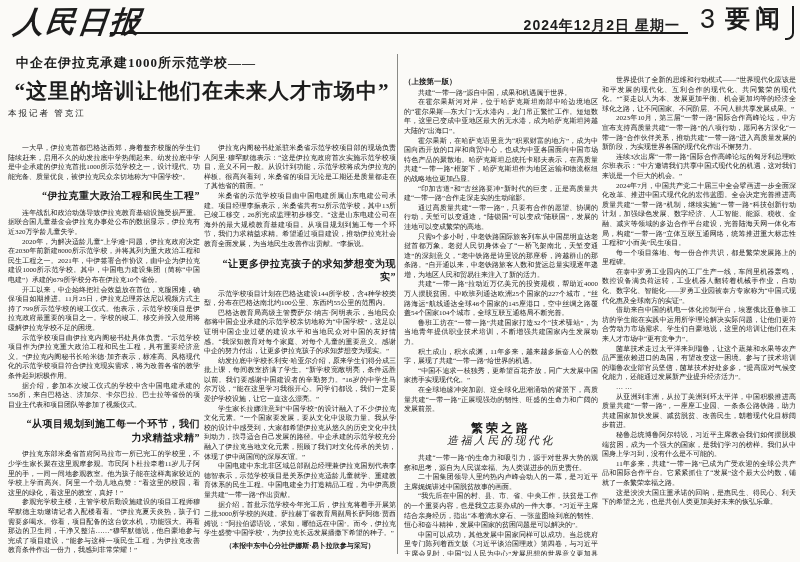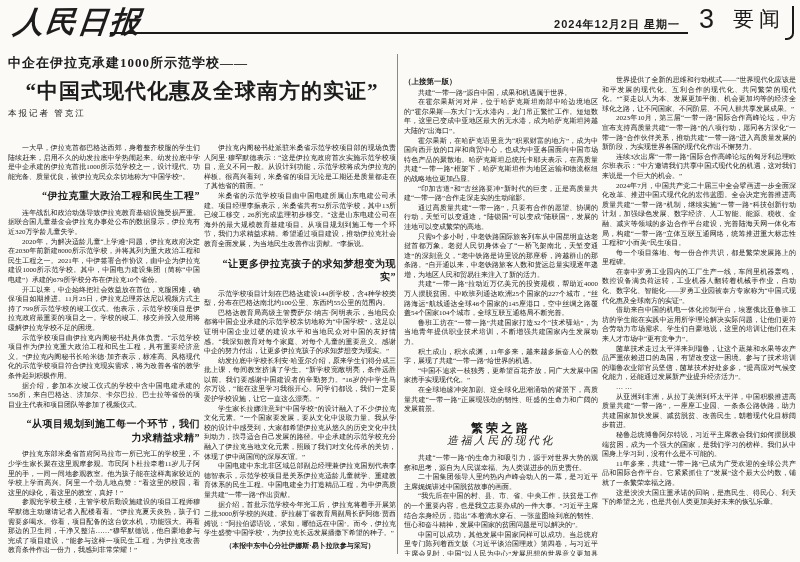--- a/index.html
+++ b/index.html
@@ -2,30 +2,30 @@
 <html><head>
 <meta charset="utf-8">
 <style>
   html,body{margin:0;padding:0;background:#e8e8e6;}
   .page{position:relative;width:800px;height:562px;margin:0 auto;background:#fbfaf7;overflow:hidden;
         font-family:"Liberation Serif","DejaVu Serif",serif;color:#1c1c1c;}
   
   .mast-title{position:absolute;left:14px;top:2px;font-size:30px;font-weight:900;font-style:italic;
               letter-spacing:2px;transform:skewX(-6deg);}
   .mast-rule{position:absolute;left:110px;top:32px;width:578px;height:2px;background:#1a1a1a;}
-  .mast-date{position:absolute;right:120px;top:17px;font-size:11px;font-weight:bold;letter-spacing:1px;
+  .mast-date{position:absolute;right:120px;top:17px;font-size:14px;font-weight:bold;letter-spacing:1px;
              font-family:"Liberation Sans","DejaVu Sans",sans-serif;}
   .mast-pagebox{position:absolute;right:6px;top:4px;display:flex;align-items:flex-start;}
   .mast-pagenum{font-size:27px;line-height:30px;font-family:"Liberation Sans","DejaVu Sans",sans-serif;}
-  .mast-section{font-size:21px;line-height:30px;font-weight:normal;letter-spacing:5px;margin-left:19px;}
+  .mast-section{font-size:25px;line-height:30px;font-weight:bold;letter-spacing:5px;margin-left:10px;}
   .mast-corner{width:7px;height:32px;margin-top:2px;border-right:2px solid #1a1a1a;
                border-bottom:2px solid #1a1a1a;border-bottom-right-radius:7px;}
   
   .article-left{position:absolute;left:8px;top:50px;width:388px;height:506px;overflow:hidden;}
-  .a1-kicker{font-size:13px;font-weight:bold;letter-spacing:1px;margin:4px 0 2px 0;}
+  .a1-kicker{font-size:13px;font-weight:bold;letter-spacing:1px;margin:4px 0 2px 8px;}
   .a1-headline{font-size:21px;font-weight:900;text-align:center;letter-spacing:1px;margin:6px 0 4px 0;line-height:26px;}
   .a1-byline{font-size:8.5px;text-align:left;letter-spacing:2px;margin:4px 0 10px 0;}
   
   .article-right{position:absolute;left:404px;top:52px;width:392px;height:504px;overflow:hidden;}
   .vrule{position:absolute;left:397px;top:54px;width:1px;height:500px;background:#8a8a86;}
   
   .cols{display:flex;gap:4px;margin-top:24px;}
   .col{flex:1 1 0;height:418px;overflow:hidden;}
   .article-right .col{height:504px;}
   .blk{margin:0;font-size:7px;line-height:9.6px;text-align:justify;text-justify:inter-ideograph;}
@@ -47,21 +47,21 @@
   <div class="mast-rule"></div>
   <div class="mast-date">2024年12月2日 星期一</div>
   <div class="mast-pagebox">
     <span class="mast-pagenum">3</span>
     <span class="mast-section">要闻</span>
     <span class="mast-corner"></span>
   </div>
 
   <section class="article-left">
     <div class="a1-kicker">中企在伊拉克承建1000所示范学校——</div>
-    <h1 class="a1-headline">“中国式现代化惠及全球南方的实证”</h1>
+    <h1 class="a1-headline">“这里的培训让他们在未来人才市场中”</h1>
     <div class="a1-byline">本报记者 管克江</div>
     <div class="cols">
       <div class="col">
           <p class="blk p">一大早，伊拉克首都巴格达西郊，身着整齐校服的学生们陆续赶来，启用不久的幼发拉底中学热闹起来。幼发拉底中学是中企承建的伊拉克首批1000所示范学校之一，设计现代、功能完备、质量优良，被伊拉克民众亲切地称为“中国学校”。</p>
           <p class="blk subhead">“伊拉克重大政治工程和民生工程”</p>
           <p class="blk p">连年战乱和政治动荡导致伊拉克教育基础设施受损严重。据联合国儿童基金会伊拉克办事处公布的数据显示，伊拉克有近320万学龄儿童失学。</p>
           <p class="blk p">2020年，为解决适龄儿童“上学难”问题，伊拉克政府决定在2030年前新建8000所示范学校，并将其列为重大政治工程和民生工程之一。2021年，中伊签署合作协议，由中企为伊拉克建设1000所示范学校。其中，中国电力建设集团（简称“中国电建”）承建的679所学校分布在伊拉克10个省份。</p>
           <p class="blk p">开工以来，中企始终把社会效益放在首位，克服困难，确保项目如期推进。11月25日，伊拉克总理苏达尼以视频方式主持了799所示范学校的竣工仪式。他表示，示范学校项目是伊拉克政府最重要的项目之一。学校的竣工、移交并投入使用将缓解伊拉克学校不足的困境。</p>
           <p class="blk p">示范学校项目由伊拉克内阁秘书处具体负责。“示范学校项目作为伊拉克重大政治工程和民生工程，具有重要经济意义。”伊拉克内阁秘书长哈米德·加齐表示，标准高、风格现代化的示范学校项目符合伊拉克现实需求，将为改善各省的教学条件起到积极作用。</p>
           <p class="blk p">据介绍，参加本次竣工仪式的学校中含中国电建承建的556所，来自巴格达、济加尔、卡尔巴拉、巴士拉等省份的项目业主代表和项目团队等参加了视频仪式。</p>

